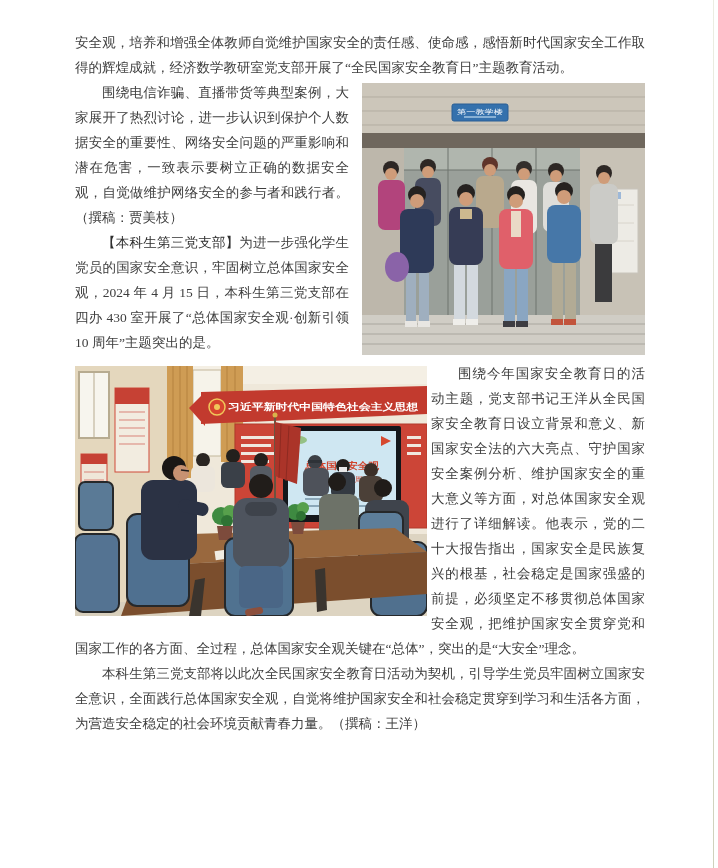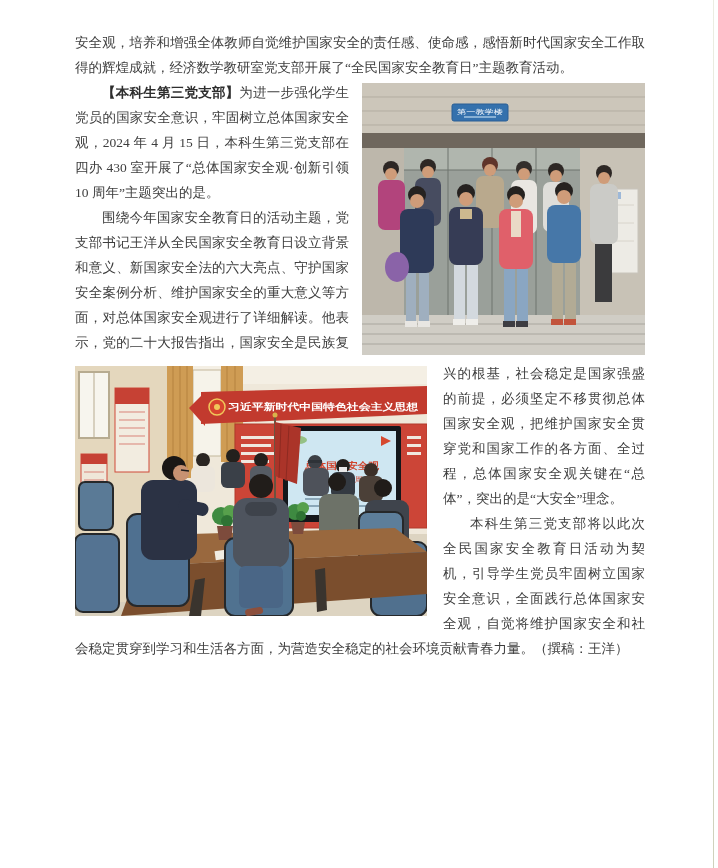--- a/index.html
+++ b/index.html
@@ -2,23 +2,23 @@
 <html><head>
 <meta charset="utf-8">
 <style>
   html,body{margin:0;padding:0;background:#ffffff;}
   .page{position:relative;width:718px;height:868px;background:#ffffff;overflow:hidden;
         font-family:"Liberation Serif","DejaVu Serif",serif;}
   .content{position:absolute;left:75px;top:30px;width:570px;color:#3d3d3d;
            font-size:13.5px;line-height:25px;text-align:justify;}
   .content p{margin:0;text-indent:2em;}
   .content p.no-indent{text-indent:0;}
-  .lead{font-weight:700;color:#2e2e2e;}
+  .lead{font-weight:400;color:#2e2e2e;}
   .photo-r{float:right;width:283px;height:272px;margin:3px 0 6px 13px;}
-  .photo-l{float:left;width:352px;height:250px;margin:5px 16px 6px 0;}
+  .photo-l{float:left;width:352px;height:250px;margin:5px 4px 6px 0;}
   .photo-r svg,.photo-l svg{display:block;width:100%;height:100%;}
   svg text{font-family:"Liberation Sans","DejaVu Sans",sans-serif;}
   .page-edge{position:absolute;top:0;right:4px;width:1px;height:868px;
              background:linear-gradient(#e9ebdf,#c9ccb4);opacity:.9;}
 </style>
 </head>
 <body>
 
 <div class="page">
   <div class="content">
@@ -136,20 +136,23 @@
               <rect x="190" y="180" width="11" height="56" fill="#b2ab95"></rect>
                 <rect x="203" y="180" width="11" height="56" fill="#b2ab95"></rect>
               <rect x="189" y="236" width="12" height="6" fill="#c2543c"></rect>
                 <rect x="202" y="236" width="12" height="6" fill="#c2543c"></rect>
             </g>
           </g>
         </svg>
       </span>
     </p>
 
+    <p>
+      <span>围绕电信诈骗、直播带货等典型案例，大家展开了热烈讨论，进一步认识到保护个人数据安全的重要性、网络安全问题的严重影响和潜在危害，一致表示要树立正确的数据安全观，自觉做维护网络安全的参与者和践行者。（撰稿：贾美枝）</span>
+    </p>
 
     <p>
       <span class="lead">【本科生第三党支部】</span><span>为进一步强化学生党员的国家安全意识，牢固树立总体国家安全观，2024 年 4 月 15 日，本科生第三党支部在四办 430 室开展了“总体国家安全观·创新引领 10 周年”主题</span><span class="photo-l">
         <svg viewBox="0 0 352 250">
           <rect width="352" height="250" fill="#efe8da"></rect>
           <rect x="0" y="0" width="352" height="18" fill="#f4efe4"></rect>
           <g>
             <rect x="0" y="0" width="92" height="250" fill="#e4d7bd"></rect>
             <rect x="4" y="6" width="30" height="66" fill="#f7f5ee" stroke="#b7ab90" stroke-width="2"></rect>
             <line x1="19" y1="6" x2="19" y2="72" stroke="#b7ab90"></line>

